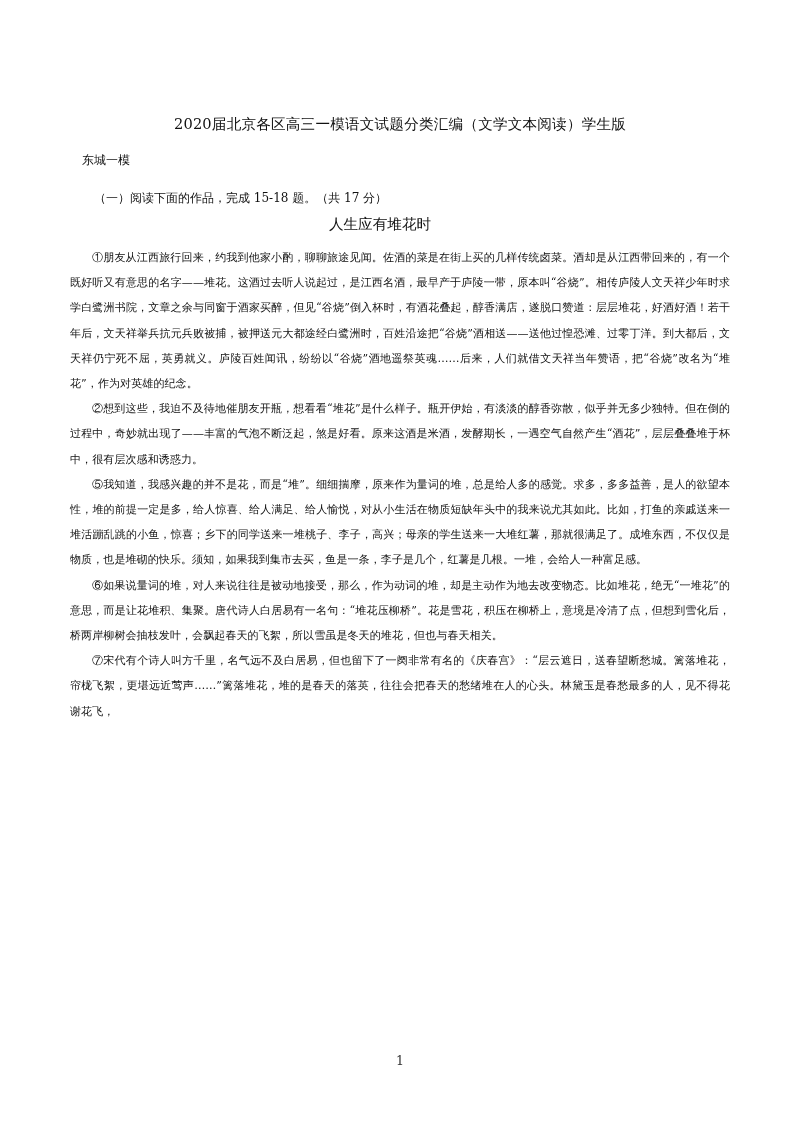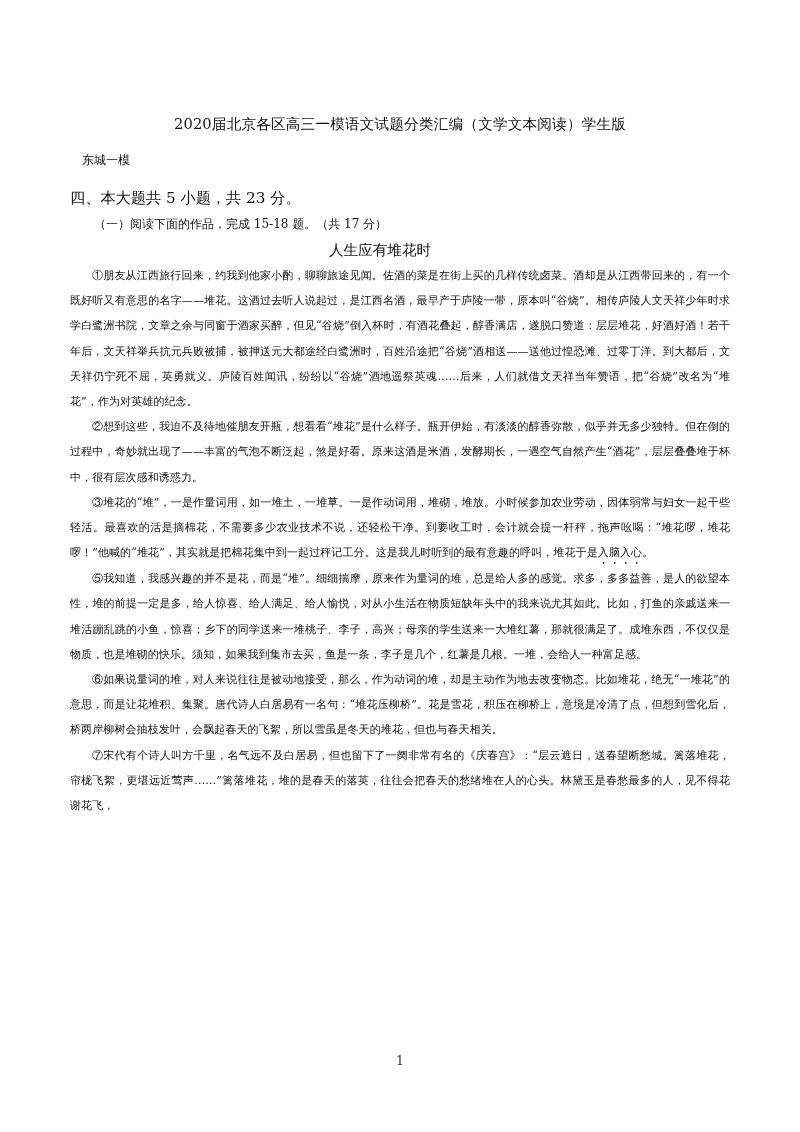--- a/index.html
+++ b/index.html
@@ -52,21 +52,21 @@
   .sub-question {
     font-size: 12px;
     line-height: 26px;
     margin: 0;
     text-indent: 2em;
     text-align: left;
   }
   .passage-title {
     font-size: 14.6px;
     line-height: 26px;
-    margin: 0 0 0 0;
+    margin: 0 0 8px 0;
     text-align: center;
     padding-right: 40px;
   }
   .para {
     font-size: 11px;
     line-height: 25.2px;
     margin: 0;
     text-indent: 2em;
     text-align: justify;
     text-justify: inter-ideograph;
@@ -93,31 +93,29 @@
 </head>
 <body>
 
 <div class="page">
   <div class="content">
 
     <div class="doc-title">2020届北京各区高三一模语文试题分类汇编（文学文本阅读）学生版</div>
 
     <div class="section-label">东城一模</div>
 
-    <div class="big-question">四、本大题共 5 小题，共 23 分。</div>
 
     <div class="sub-question">（一）阅读下面的作品，完成 15-18 题。（共 17 分）</div>
 
     <div class="passage-title">人生应有堆花时</div>
 
     <p class="para">①朋友从江西旅行回来，约我到他家小酌，聊聊旅途见闻。佐酒的菜是在街上买的几样传统卤菜。酒却是从江西带回来的，有一个既好听又有意思的名字——堆花。这酒过去听人说起过，是江西名酒，最早产于庐陵一带，原本叫“谷烧”。相传庐陵人文天祥少年时求学白鹭洲书院，文章之余与同窗于酒家买醉，但见“谷烧”倒入杯时，有酒花叠起，醇香满店，遂脱口赞道：层层堆花，好酒好酒！若干年后，文天祥举兵抗元兵败被捕，被押送元大都途经白鹭洲时，百姓沿途把“谷烧”酒相送——送他过惶恐滩、过零丁洋。到大都后，文天祥仍宁死不屈，英勇就义。庐陵百姓闻讯，纷纷以“谷烧”酒地遥祭英魂……后来，人们就借文天祥当年赞语，把“谷烧”改名为“堆花”，作为对英雄的纪念。</p>
 
     <p class="para">②想到这些，我迫不及待地催朋友开瓶，想看看“堆花”是什么样子。瓶开伊始，有淡淡的醇香弥散，似乎并无多少独特。但在倒的过程中，奇妙就出现了——丰富的气泡不断泛起，煞是好看。原来这酒是米酒，发酵期长，一遇空气自然产生“酒花”，层层叠叠堆于杯中，很有层次感和诱惑力。</p>
 
-    <p class="para"><span>③堆花的“堆”，一是作量词用，如一堆土，一堆草。一是作动词用，堆砌，堆放。小时候参加农业劳动，因体弱常与妇女一起干些轻活。最喜欢的活是摘棉花，不需要多少农业技术不说，还轻松干净。到要收工时，会计就会提一杆秤，拖声吆喝：“堆花啰，堆花啰！”他喊的“堆花”，其实就是把棉花集中到一起过秤记工分。这是我儿时听到的最有意趣的呼叫，堆花于是</span><span class="emph-dot">入脑入心</span><span>。</span></p>
 
 
     <p class="para">⑤我知道，我感兴趣的并不是花，而是“堆”。细细揣摩，原来作为量词的堆，总是给人多的感觉。求多，多多益善，是人的欲望本性，堆的前提一定是多，给人惊喜、给人满足、给人愉悦，对从小生活在物质短缺年头中的我来说尤其如此。比如，打鱼的亲戚送来一堆活蹦乱跳的小鱼，惊喜；乡下的同学送来一堆桃子、李子，高兴；母亲的学生送来一大堆红薯，那就很满足了。成堆东西，不仅仅是物质，也是堆砌的快乐。须知，如果我到集市去买，鱼是一条，李子是几个，红薯是几根。一堆，会给人一种富足感。</p>
 
     <p class="para">⑥如果说量词的堆，对人来说往往是被动地接受，那么，作为动词的堆，却是主动作为地去改变物态。比如堆花，绝无“一堆花”的意思，而是让花堆积、集聚。唐代诗人白居易有一名句：“堆花压柳桥”。花是雪花，积压在柳桥上，意境是冷清了点，但想到雪化后，桥两岸柳树会抽枝发叶，会飘起春天的飞絮，所以雪虽是冬天的堆花，但也与春天相关。</p>
 
     <p class="para">⑦宋代有个诗人叫方千里，名气远不及白居易，但也留下了一阕非常有名的《庆春宫》：“层云遮日，送春望断愁城。篱落堆花，帘栊飞絮，更堪远近莺声……”篱落堆花，堆的是春天的落英，往往会把春天的愁绪堆在人的心头。林黛玉是春愁最多的人，见不得花谢花飞，</p>
 
   </div>
 

